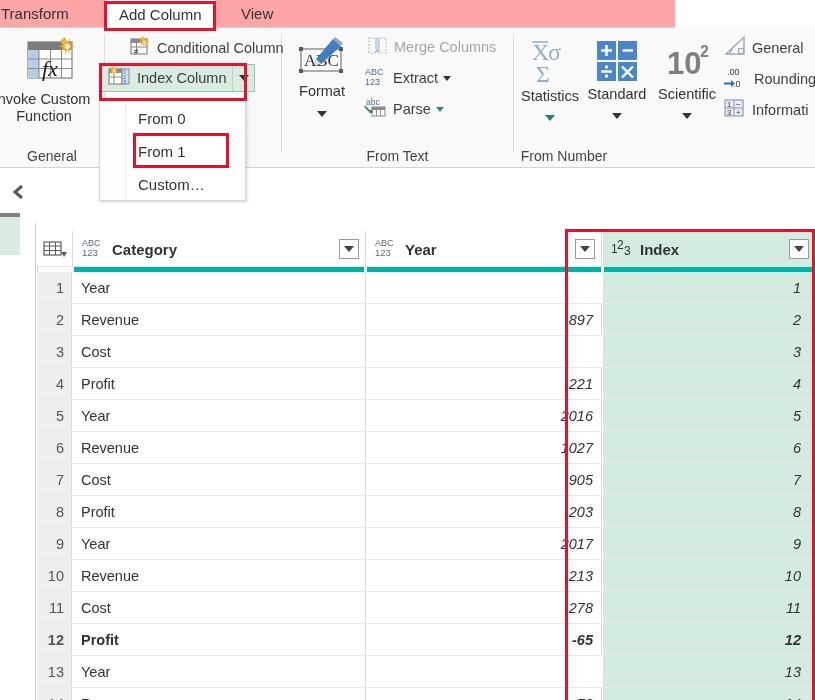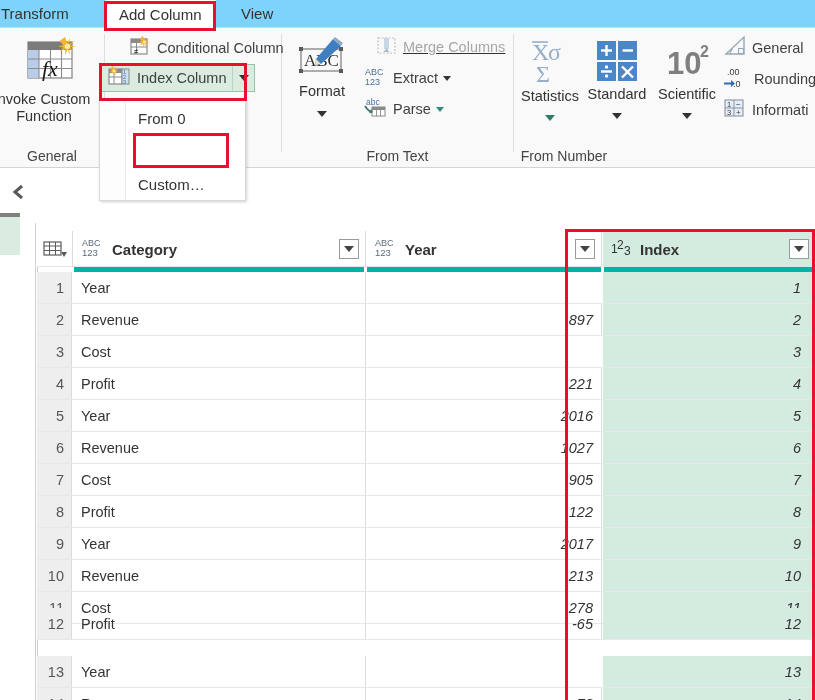--- a/index.html
+++ b/index.html
@@ -9,22 +9,22 @@
     width: 815px; height: 700px;
     overflow: hidden;
     background: #ffffff;
     font-family: "Liberation Sans", sans-serif;
     color: #333333;
   }
   #app { position: relative; width: 815px; height: 700px; overflow: hidden; }
 
   
   .tabstrip {
-    position: absolute; left: 0; top: 0; width: 815px; height: 28px;
-    background: #7dd3fc;
+    position: absolute; left: 0; top: 0; width: 675px; height: 28px;
+    background: #fca5a5;
     border-bottom: 1px solid #d4d4d4;
   }
   .tab {
     position: absolute; top: 0; height: 28px;
     line-height: 28px;
     font-size: 15px;
     color: #333333;
     padding: 0 13px;
     white-space: nowrap;
     cursor: default;
@@ -345,21 +345,21 @@
           </svg>
         </div>
         <div class="lbl">Format</div>
         <div style="margin-top:4px;">
           <svg width="12" height="8" viewBox="0 0 12 8">
               <polygon points="1,1 11,1 6,7" fill="#333"></polygon>
             </svg>
         </div>
       </div>
 
-      <div class="smallbtn disabled" style="left:91px; top:6px;text-decoration:underline;">
+      <div class="smallbtn disabled" style="left:82px; top:6px;">
         <span class="ico">
           <svg width="22" height="20" viewBox="0 0 22 20">
             <rect x="2" y="3" width="17" height="15" fill="none" stroke="#bfbfbf" stroke-width="1.2" stroke-dasharray="2,1.5"></rect>
             <rect x="8" y="3" width="5" height="11" fill="#c9d6e6"></rect>
             <path d="M10.5 13 l3 4 -6 0 z" fill="#b0bfd0"></path>
           </svg>
         </span>
         <span class="lbl">Merge Columns</span>
       </div>
 
@@ -492,20 +492,21 @@
         <span class="lbl">Informati</span>
       </div>
 
       <div class="grouplabel" style="left:-100px; width:300px;">From Number</div>
     </div>
   </div>
 
   <div class="menu">
     <div class="gutter"></div>
     <div class="menu-item" id="menu-from-0">From 0</div>
+    <div class="menu-item" id="menu-from-1">From 1</div>
     <div class="menu-item" id="menu-custom">Custom…</div>
   </div>
 
   <div class="navpane-edge"></div>
   <div class="query-chip"></div>
   <div class="collapse-chev">
     <svg width="18" height="18" viewBox="0 0 18 18">
       <polyline points="12,3 5,9 12,15" fill="none" stroke="#595959" stroke-width="3"></polyline>
     </svg>
   </div>
@@ -634,42 +635,42 @@
         </div>
         <div class="row" style="top: 233px;">
           <div class="cell-rn">7</div>
           <div class="cell txt" style="left: 36px; width: 293px;">Cost</div>
           <div class="cell num" style="left: 329px; width: 236px;">905</div>
           <div class="cell num sel" style="left: 566px; right: 0px; padding-right: 14px;">7</div>
         </div>
         <div class="row" style="top: 265px;">
           <div class="cell-rn">8</div>
           <div class="cell txt" style="left: 36px; width: 293px;">Profit</div>
-          <div class="cell num" style="left: 329px; width: 236px;">122</div>
+          <div class="cell num" style="left: 329px; width: 236px;">203</div>
           <div class="cell num sel" style="left: 566px; right: 0px; padding-right: 14px;">8</div>
         </div>
         <div class="row" style="top: 297px;">
           <div class="cell-rn">9</div>
           <div class="cell txt" style="left: 36px; width: 293px;">Year</div>
           <div class="cell num" style="left: 329px; width: 236px;">2017</div>
           <div class="cell num sel" style="left: 566px; right: 0px; padding-right: 14px;">9</div>
         </div>
         <div class="row" style="top: 329px;">
           <div class="cell-rn">10</div>
           <div class="cell txt" style="left: 36px; width: 293px;">Revenue</div>
           <div class="cell num" style="left: 329px; width: 236px;">213</div>
           <div class="cell num sel" style="left: 566px; right: 0px; padding-right: 14px;">10</div>
         </div>
         <div class="row" style="top: 361px;">
           <div class="cell-rn">11</div>
           <div class="cell txt" style="left: 36px; width: 293px;">Cost</div>
           <div class="cell num" style="left: 329px; width: 236px;">278</div>
           <div class="cell num sel" style="left: 566px; right: 0px; padding-right: 14px;">11</div>
         </div>
-        <div class="row" style="top: 377px;">
+        <div class="row" style="top: 393px; font-weight: bold;">
           <div class="cell-rn">12</div>
           <div class="cell txt" style="left: 36px; width: 293px;">Profit</div>
           <div class="cell num" style="left: 329px; width: 236px;">-65</div>
           <div class="cell num sel" style="left: 566px; right: 0px; padding-right: 14px;">12</div>
         </div>
         <div class="row" style="top: 425px;">
           <div class="cell-rn">13</div>
           <div class="cell txt" style="left: 36px; width: 293px;">Year</div>
           <div class="cell num sel" style="left: 566px; right: 0px; padding-right: 14px;">13</div>
         </div>

